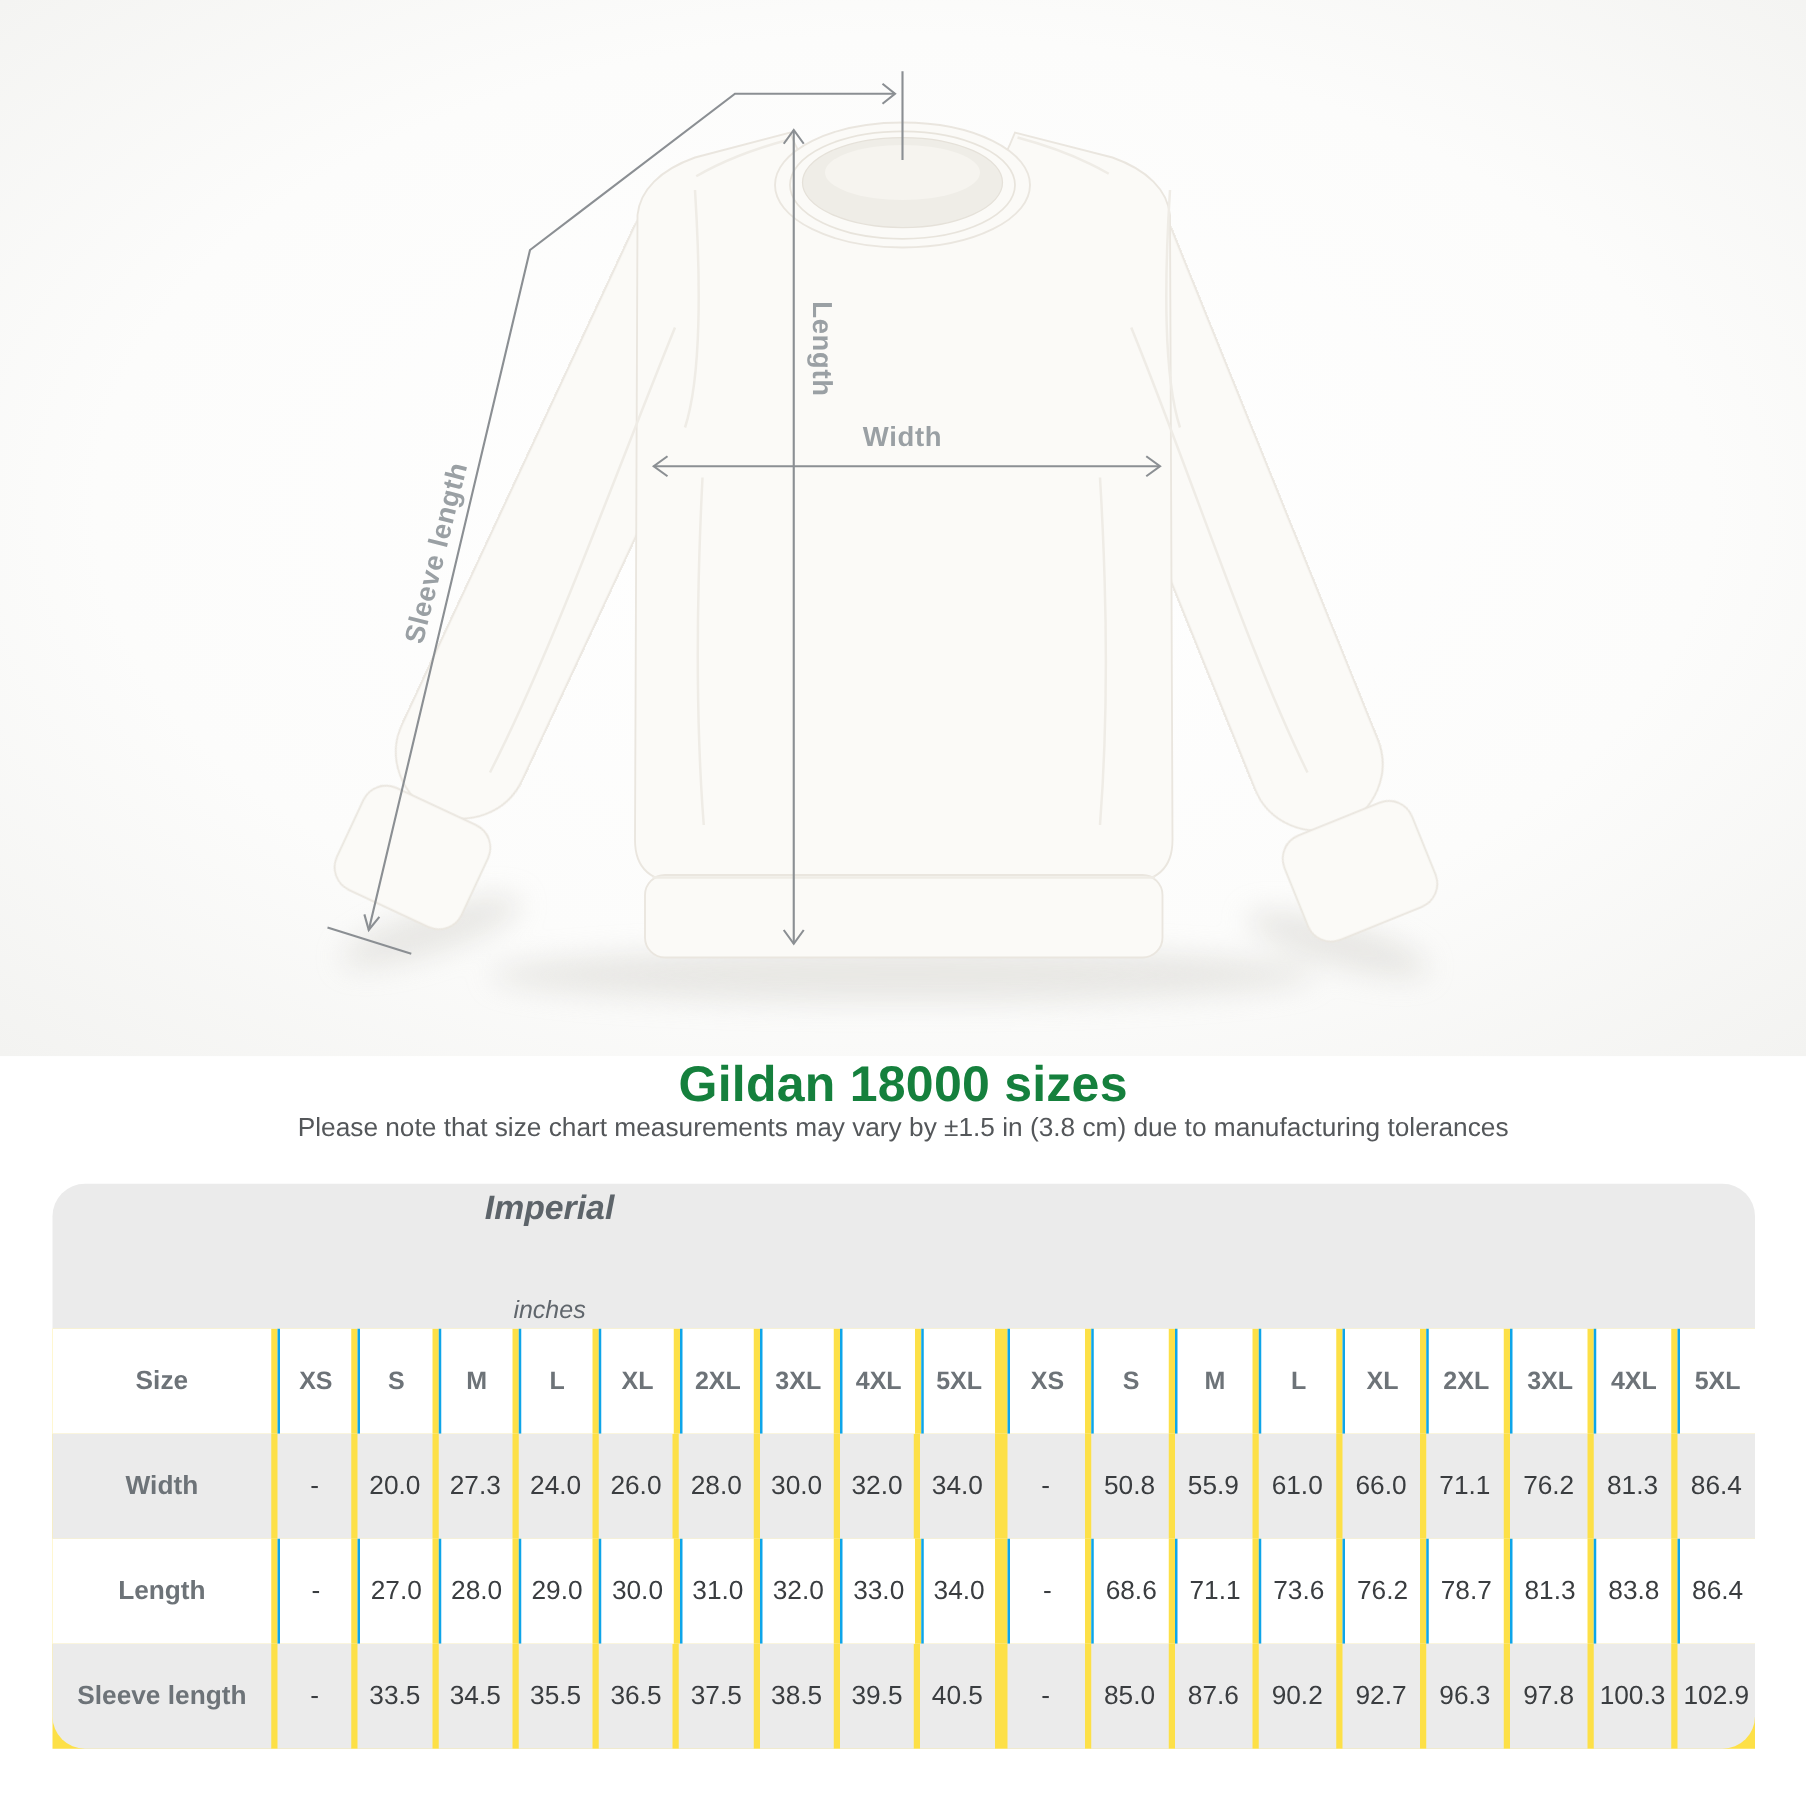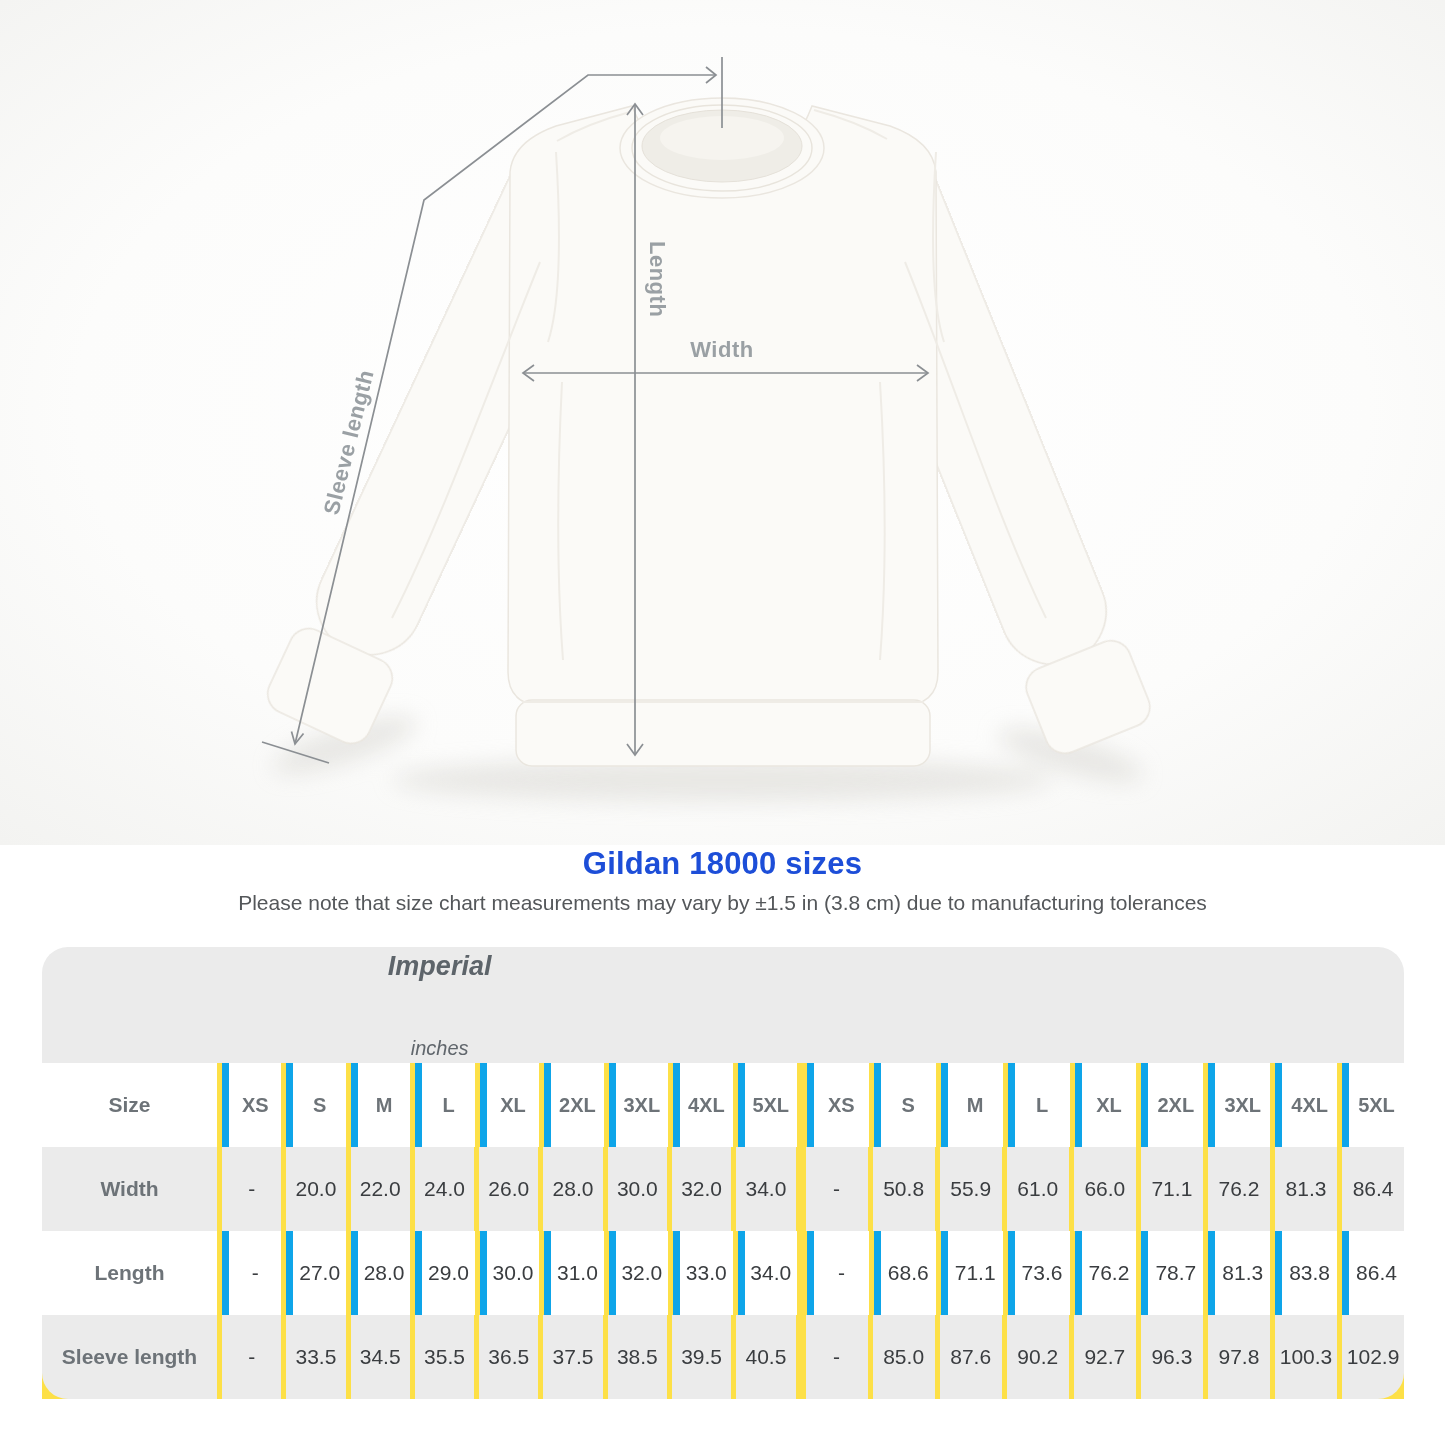--- a/index.html
+++ b/index.html
@@ -3,21 +3,21 @@
 <meta charset="utf-8">
 <style>
   html,body{margin:0;padding:0;background:#fff;}
   .page{
     position:relative;width:1445px;height:1445px;background:#ffffff;overflow:hidden;
     font-family:"Liberation Sans","DejaVu Sans",sans-serif;
   }
   .figure{position:absolute;left:0;top:0;width:1445px;height:845px;}
   .title{
     position:absolute;left:0;top:846px;width:100%;margin:0;text-align:center;
-    font-size:31px;font-weight:bold;color:#1d4ed8;letter-spacing:.2px;
+    font-size:40px;font-weight:bold;color:#15803d;letter-spacing:.2px;
   }
   .note{
     position:absolute;left:0;top:891px;width:100%;margin:0;text-align:center;
     font-size:21px;color:#54575a;
   }
   .size-table{position:absolute;left:42px;top:947px;width:1362px;}
   .band{
     height:116px;background:#ebebeb;border-radius:26px 26px 0 0;display:flex;
   }
   .band-sec{display:flex;flex-direction:column;align-items:center;justify-content:center;gap:7px;box-sizing:border-box;}
@@ -31,21 +31,21 @@
     display:flex;align-items:center;justify-content:center;box-sizing:border-box;
     background:#fff;
   }
   .cell.label{width:175px;flex:none;font-size:21px;font-weight:bold;color:#6d7378;}
   .imp .cell{flex:64 1 0;}
   .met .cell{flex:67 1 0;}
   .met .cell:first-child{margin-left:5px;}
   .cell.h{font-size:20px;font-weight:bold;color:#6d7378;}
   .cell.v{font-size:21px;font-weight:normal;color:#3a3d40;}
   .trow.gray .cell{background:#ebebeb;}
-  .trow.white .cell{background:#fff;border-left:7px solid #0ea5e9;}
+  .trow.white .cell{background:#fff;border-left:2px solid #0ea5e9;}
   .trow.white .cell.label{border-left:none;}
   .trow.last .cell.label{border-radius:0 0 0 26px;}
   .trow.last .met .cell:last-child{border-radius:0 0 26px 0;}
   svg text{font-family:"Liberation Sans","DejaVu Sans",sans-serif;}
 </style>
 </head>
 <body>
 
 <div class="page">
 
@@ -159,21 +159,21 @@
     </div>
 
     <div class="trow white">
       <div class="cell label">Size</div>
       <div class="cgroup imp"><div class="cell h">XS</div><div class="cell h">S</div><div class="cell h">M</div><div class="cell h">L</div><div class="cell h">XL</div><div class="cell h">2XL</div><div class="cell h">3XL</div><div class="cell h">4XL</div><div class="cell h">5XL</div></div>
       <div class="cgroup met"><div class="cell h">XS</div><div class="cell h">S</div><div class="cell h">M</div><div class="cell h">L</div><div class="cell h">XL</div><div class="cell h">2XL</div><div class="cell h">3XL</div><div class="cell h">4XL</div><div class="cell h">5XL</div></div>
     </div>
 
     <div class="trow gray">
       <div class="cell label">Width</div>
-      <div class="cgroup imp"><div class="cell v">-</div><div class="cell v">20.0</div><div class="cell v">22.0</div><div class="cell v">24.0</div><div class="cell v">26.0</div><div class="cell v">28.0</div><div class="cell v">30.0</div><div class="cell v">32.0</div><div class="cell v">34.0</div></div>
+      <div class="cgroup imp"><div class="cell v">-</div><div class="cell v">20.0</div><div class="cell v">27.3</div><div class="cell v">24.0</div><div class="cell v">26.0</div><div class="cell v">28.0</div><div class="cell v">30.0</div><div class="cell v">32.0</div><div class="cell v">34.0</div></div>
       <div class="cgroup met"><div class="cell v">-</div><div class="cell v">50.8</div><div class="cell v">55.9</div><div class="cell v">61.0</div><div class="cell v">66.0</div><div class="cell v">71.1</div><div class="cell v">76.2</div><div class="cell v">81.3</div><div class="cell v">86.4</div></div>
     </div>
 
     <div class="trow white">
       <div class="cell label">Length</div>
       <div class="cgroup imp"><div class="cell v">-</div><div class="cell v">27.0</div><div class="cell v">28.0</div><div class="cell v">29.0</div><div class="cell v">30.0</div><div class="cell v">31.0</div><div class="cell v">32.0</div><div class="cell v">33.0</div><div class="cell v">34.0</div></div>
       <div class="cgroup met"><div class="cell v">-</div><div class="cell v">68.6</div><div class="cell v">71.1</div><div class="cell v">73.6</div><div class="cell v">76.2</div><div class="cell v">78.7</div><div class="cell v">81.3</div><div class="cell v">83.8</div><div class="cell v">86.4</div></div>
     </div>
 
     <div class="trow gray last">

